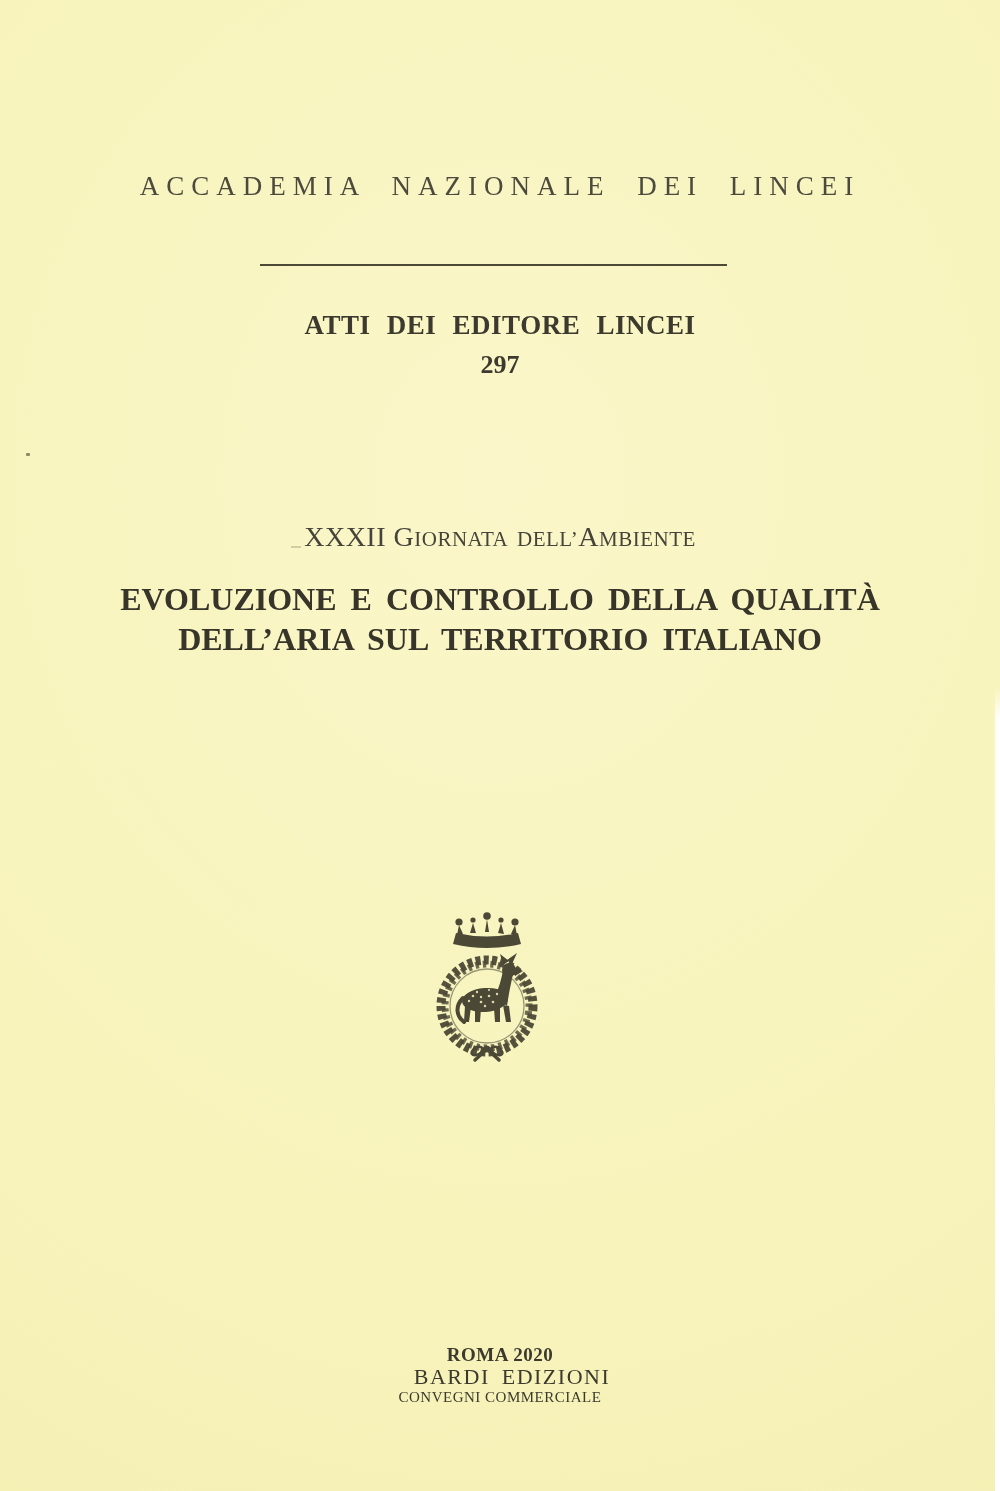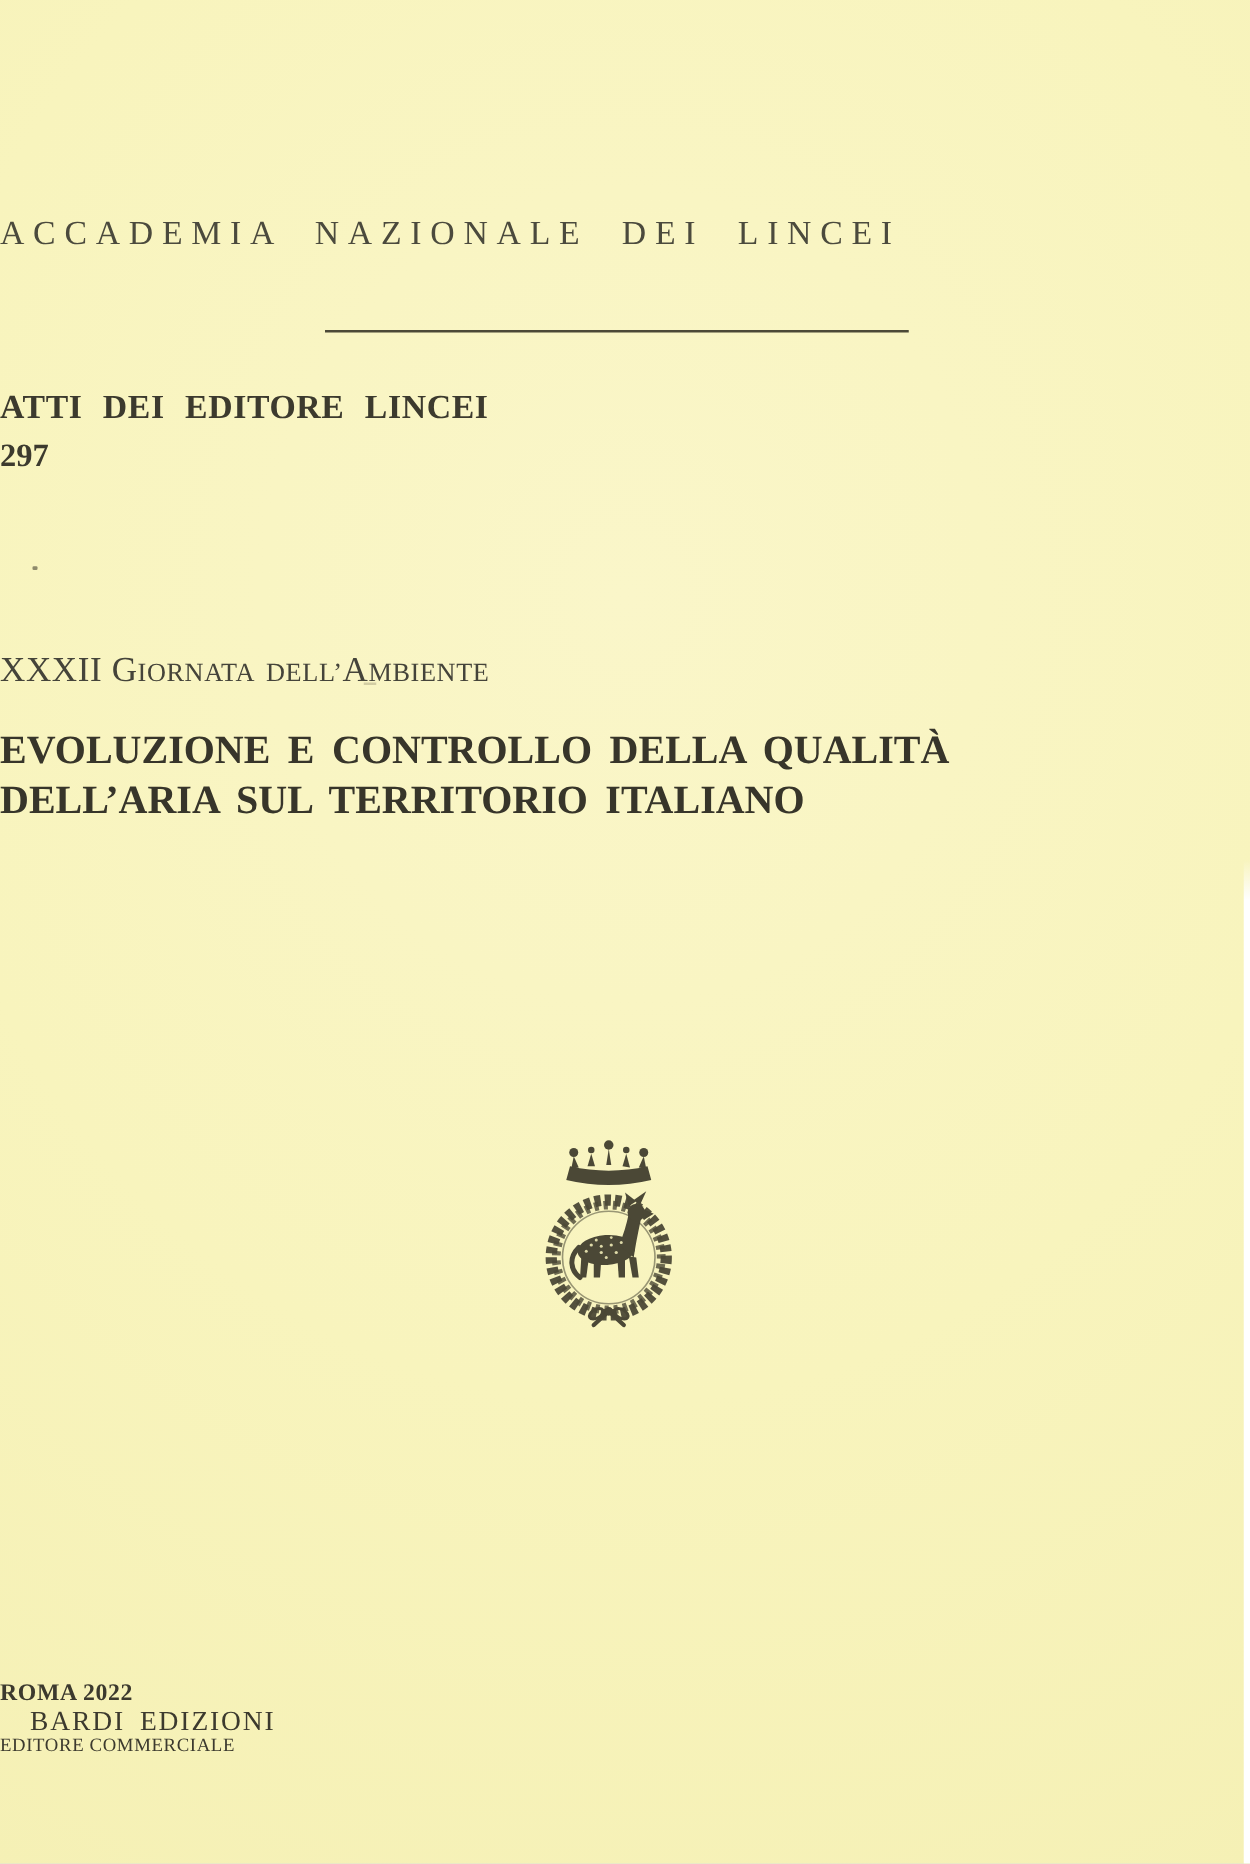--- a/index.html
+++ b/index.html
@@ -13,20 +13,21 @@
     background: radial-gradient(ellipse 120% 90% at 50% 32%,
                 #faf6c9 0%, #f8f4bd 48%, #f4efb2 100%);
     color: #3f3d30;
     overflow: hidden;
   }
 
   .cline {
     position: absolute;
     left: 0;
     right: 0;
+    text-align: center;
     line-height: 1.15;
     white-space: nowrap;
   }
 
   .academy {
     top: 171px;
     font-size: 27px;
     font-weight: 400;
     letter-spacing: 7px;
     word-spacing: 13px;
@@ -233,21 +234,21 @@
       <g stroke="#4b4836" fill="none">
         <path d="M68,141 L56,152" stroke-width="3.5" stroke-linecap="round"></path>
         <path d="M68,141 L80,152" stroke-width="3.5" stroke-linecap="round"></path>
         <ellipse cx="58" cy="143" rx="6" ry="3.5" transform="rotate(-30 58 143)" stroke-width="2.4"></ellipse>
         <ellipse cx="78" cy="143" rx="6" ry="3.5" transform="rotate(30 78 143)" stroke-width="2.4"></ellipse>
         <circle cx="68" cy="141" r="3" fill="#4b4836"></circle>
       </g>
     </svg>
   </div>
 
-  <div class="cline imprint-place">ROMA 2022</div>
+  <div class="cline imprint-place">ROMA 2020</div>
   <div class="cline imprint-publisher">BARDI EDIZIONI</div>
-  <div class="cline imprint-role">EDITORE COMMERCIALE</div>
+  <div class="cline imprint-role">CONVEGNI COMMERCIALE</div>
 
   <div class="speck"></div>
   <div class="smudge"></div>
   <div class="scan-edge"></div>
 
 </div>
 
 </body></html>

